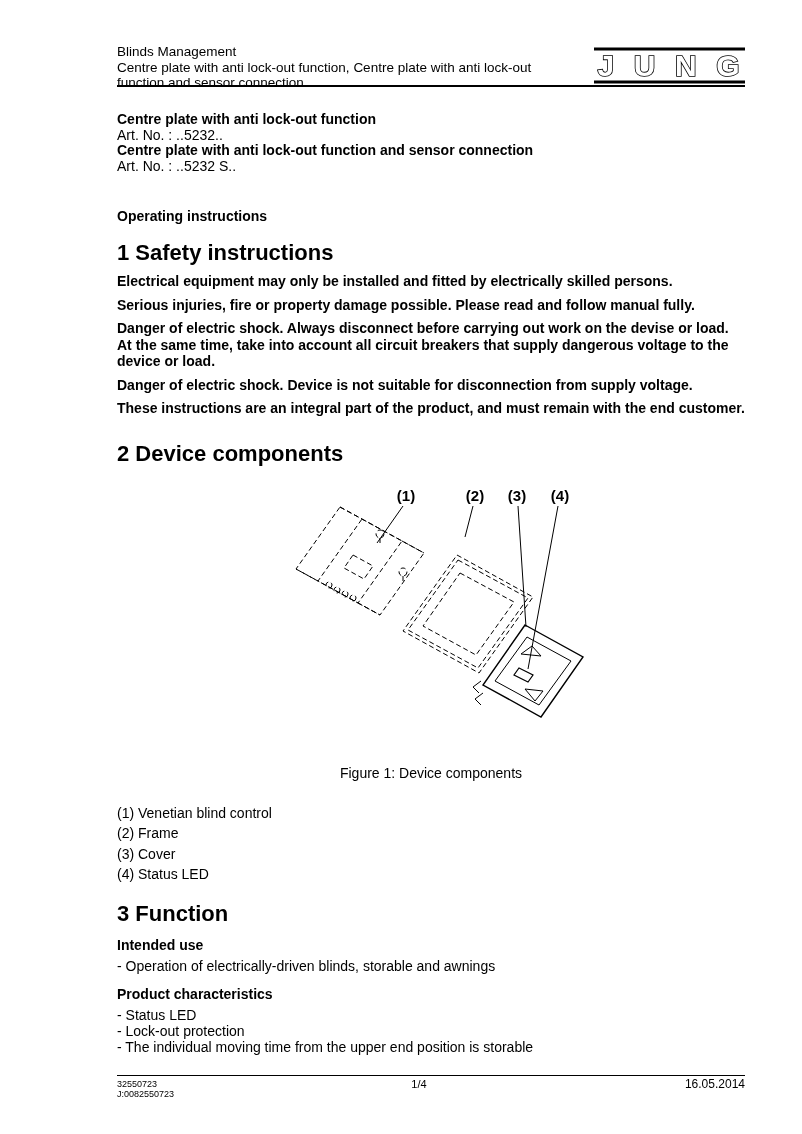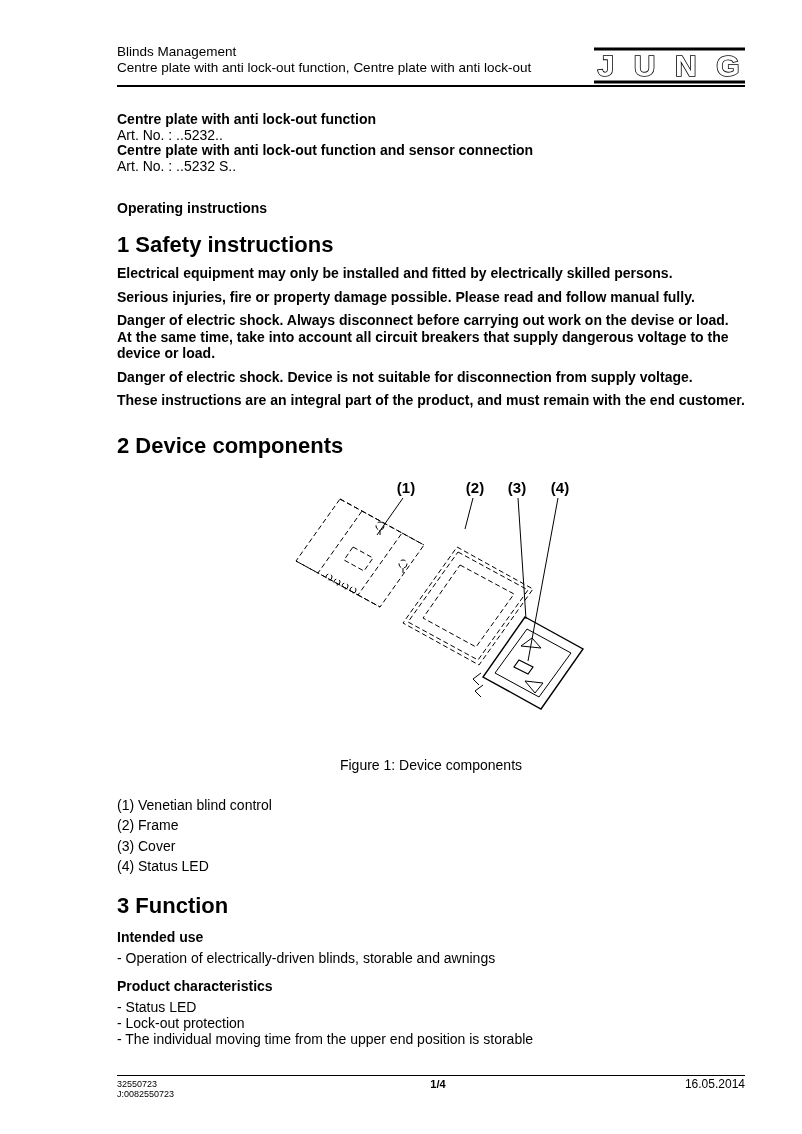--- a/index.html
+++ b/index.html
@@ -15,52 +15,53 @@
 
   
   .header-text { position: absolute; top: 44px; left: 117px; width: 470px; font-size: 13.5px; line-height: 15.5px; }
   .logo-wrap { position: absolute; top: 47px; left: 594px; }
   .header-rule { position: absolute; top: 85px; left: 117px; width: 628px; border-top: 2px solid #000; }
 
   
   .content { position: absolute; top: 112px; left: 117px; width: 628px; font-size: 14px; }
   .bold { font-weight: bold; }
   .intro-line { font-size: 14px; line-height: 15.5px; }
-  .doc-type { margin-top: 26px; font-weight: bold; font-size: 14px; }
+  .doc-type { margin-top: 34px; font-weight: bold; font-size: 14px; }
   .section-heading { margin-top: 18px; font-size: 22px; font-weight: bold; line-height: 22px; }
   .safety-p { margin-top: 7px; font-weight: bold; font-size: 14px; line-height: 16.5px; }
   .safety-p:first-of-type { margin-top: 9px; }
 
   .figure-wrap { position: relative; margin-top: 12px; height: 286px; }
   .figure-svg { position: absolute; left: 150px; top: 0; }
   .figure-caption { margin-top: 2px; text-align: center; font-size: 14px; }
 
   .component-list { margin-top: 22px; }
   .component-item { font-size: 14px; line-height: 20.5px; }
 
   .subsection-title { margin-top: 12px; font-weight: bold; font-size: 14px; line-height: 16px; }
   .dash-list { margin-top: 5px; }
   .dash-item { font-size: 14px; line-height: 16px; }
 
   
   .footer-rule { position: absolute; top: 1075px; left: 117px; width: 628px; border-top: 1px solid #000; }
   .footer-left { position: absolute; top: 1079px; left: 117px; font-size: 9px; line-height: 10px; }
-  .footer-center { position: absolute; top: 1078px; left: 124px; width: 628px; text-align: center; font-size: 11px; font-weight: bold; }
+  .footer-center { position: absolute; top: 1078px; left: 105px; width: 628px; text-align: center; font-size: 11px; }
   .footer-right { position: absolute; top: 1077px; left: 117px; width: 628px; text-align: right; font-size: 12px; }
 
   svg text { font-family: "Liberation Sans", sans-serif; }
 </style>
 </head>
 <body>
 
 <div class="page">
 
   <div class="header-text">
     <div>Blinds Management</div>
     <div>Centre plate with anti lock-out function, Centre plate with anti lock-out</div>
+    <div>function and sensor connection</div>
   </div>
 
   <div class="logo-wrap">
     <svg width="151" height="37" viewBox="0 0 151 37">
       <line x1="0" y1="2" x2="151" y2="2" stroke="#000" stroke-width="3"></line>
       <line x1="0" y1="35" x2="151" y2="35" stroke="#000" stroke-width="3"></line>
       <text x="75" y="29" text-anchor="middle" font-size="30" font-weight="bold" fill="#ffffff" stroke="#000000" stroke-width="1.6" paint-order="stroke" textLength="143" style="letter-spacing:1px;">JUNG</text>
     </svg>
   </div>
 

